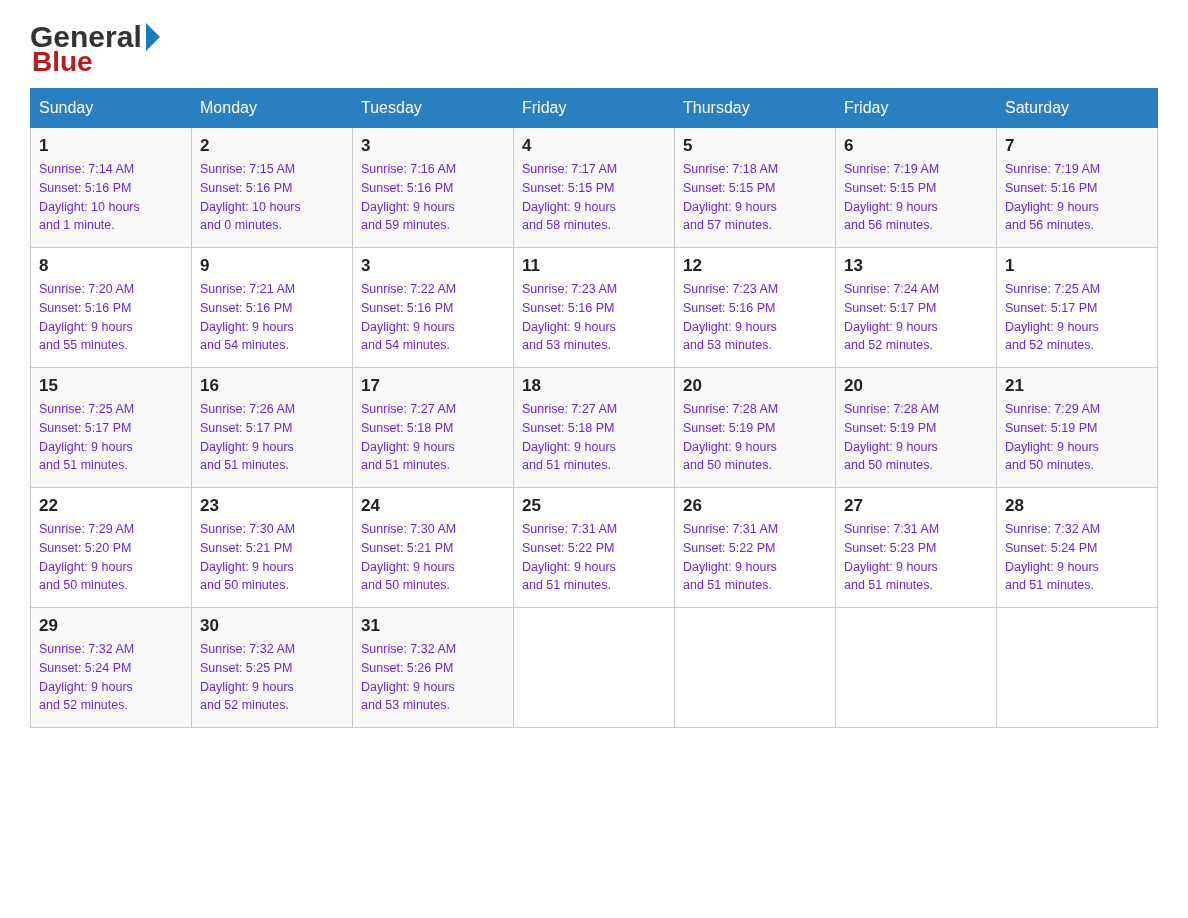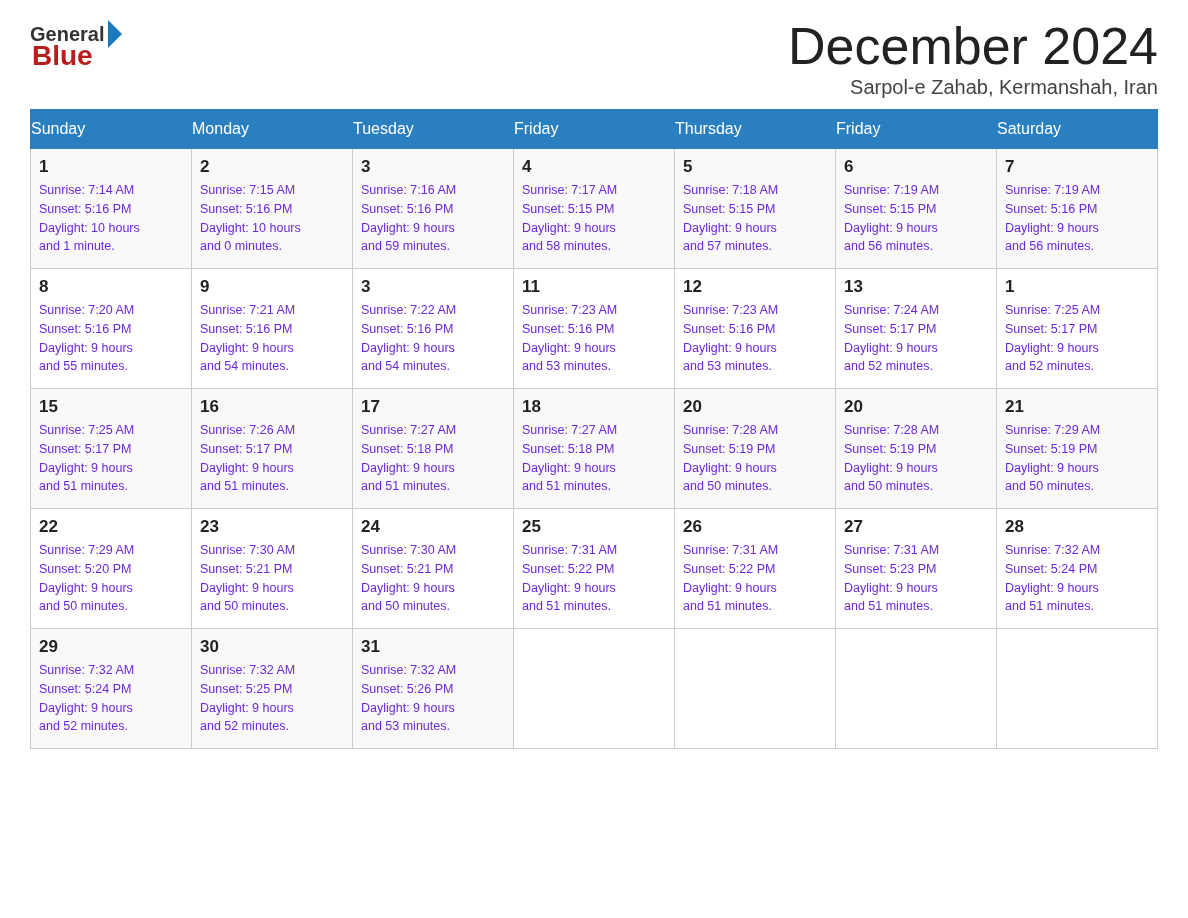--- a/index.html
+++ b/index.html
@@ -15,21 +15,21 @@
       justify-content: space-between;
       align-items: flex-start;
       margin-bottom: 10px;
     }
     .logo {
       display: flex;
       flex-direction: column;
       align-items: flex-start;
     }
     .logo-general {
-      font-size: 20px;
+      font-size: 30px;
       font-weight: bold;
       color: #333;
       display: flex;
       align-items: center;
     }
     .logo-general .triangle {
       width: 0;
       height: 0;
       border-left: 14px solid #1a7abf;
       border-top: 14px solid transparent;
@@ -61,21 +61,21 @@
     .calendar {
       width: 100%;
       border-collapse: collapse;
       margin-top: 10px;
     }
     .calendar th {
       background-color: #2a7fc1;
       color: #fff;
       font-size: 16px;
       font-weight: normal;
-      padding: 10px 0;
+      padding: 10px 8px;
       text-align: left;
       border: 1px solid #2a7fc1;
     }
     .calendar td {
       vertical-align: top;
       padding: 8px 8px 12px 8px;
       border: 1px solid #ccc;
       font-size: 13px;
       color: #333;
       width: 14.28%;
@@ -106,24 +106,20 @@
 </head>
 <body>
 
 <div class="header">
   <div class="logo">
     <div class="logo-general">
       <span>General</span>
       <span class="triangle"></span>
     </div>
     <div class="logo-blue">Blue</div>
-  </div>
-  <div class="title-section">
-    <div class="month-title">December 2024</div>
-    <div class="subtitle">Sarpol-e Zahab, Kermanshah, Iran</div>
   </div>
 </div>
 
 <table class="calendar">
   <thead>
     <tr>
     <th>Sunday</th>
         <th>Monday</th>
         <th>Tuesday</th>
         <th>Friday</th>

